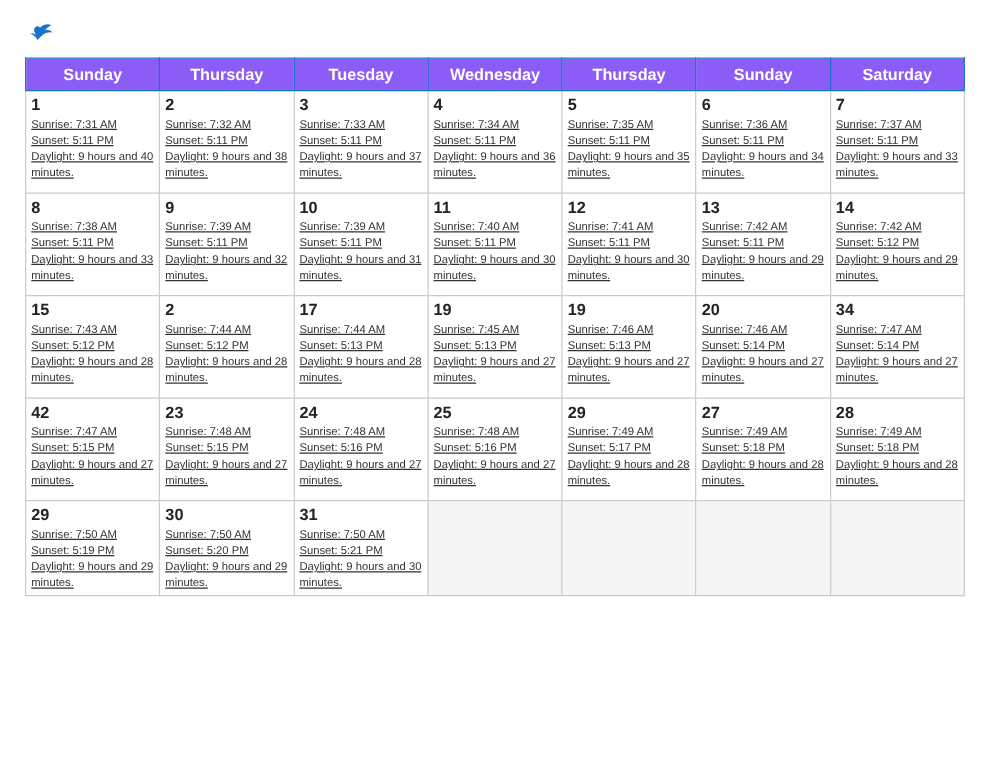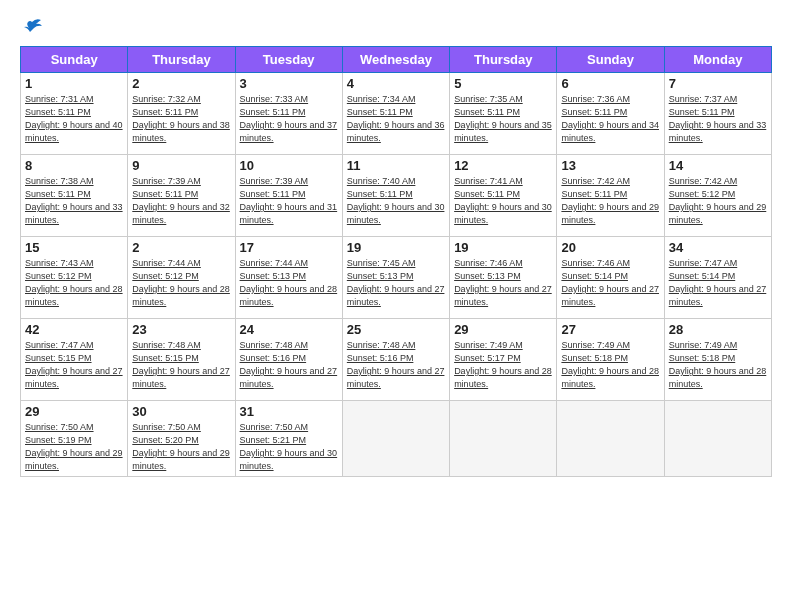--- a/index.html
+++ b/index.html
@@ -129,21 +129,21 @@
 
   <table class="calendar">
     <thead>
       <tr>
       <th>Sunday</th>
           <th>Thursday</th>
           <th>Tuesday</th>
           <th>Wednesday</th>
           <th>Thursday</th>
           <th>Sunday</th>
-          <th>Monday</th>
+          <th>Saturday</th>
         </tr>
     </thead>
     <tbody id="calendar-body">
     <tr>
           <td><span class="day-num">1</span><span class="day-info">Sunrise: 7:31 AM<br>Sunset: 5:11 PM<br>Daylight: 9 hours and 40 minutes.</span></td>
           <td><span class="day-num">2</span><span class="day-info">Sunrise: 7:32 AM<br>Sunset: 5:11 PM<br>Daylight: 9 hours and 38 minutes.</span></td>
           <td><span class="day-num">3</span><span class="day-info">Sunrise: 7:33 AM<br>Sunset: 5:11 PM<br>Daylight: 9 hours and 37 minutes.</span></td>
           <td><span class="day-num">4</span><span class="day-info">Sunrise: 7:34 AM<br>Sunset: 5:11 PM<br>Daylight: 9 hours and 36 minutes.</span></td>
           <td><span class="day-num">5</span><span class="day-info">Sunrise: 7:35 AM<br>Sunset: 5:11 PM<br>Daylight: 9 hours and 35 minutes.</span></td>
           <td><span class="day-num">6</span><span class="day-info">Sunrise: 7:36 AM<br>Sunset: 5:11 PM<br>Daylight: 9 hours and 34 minutes.</span></td>

